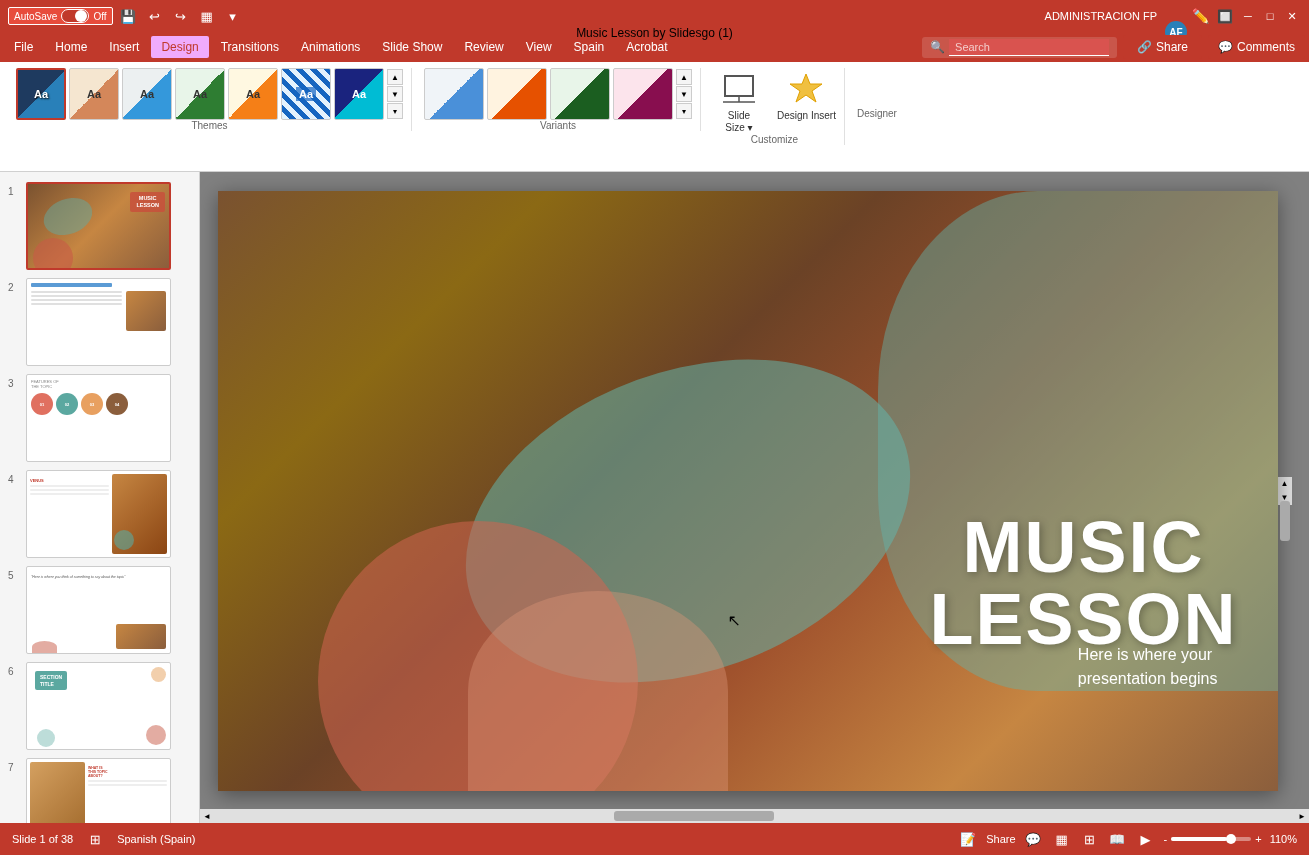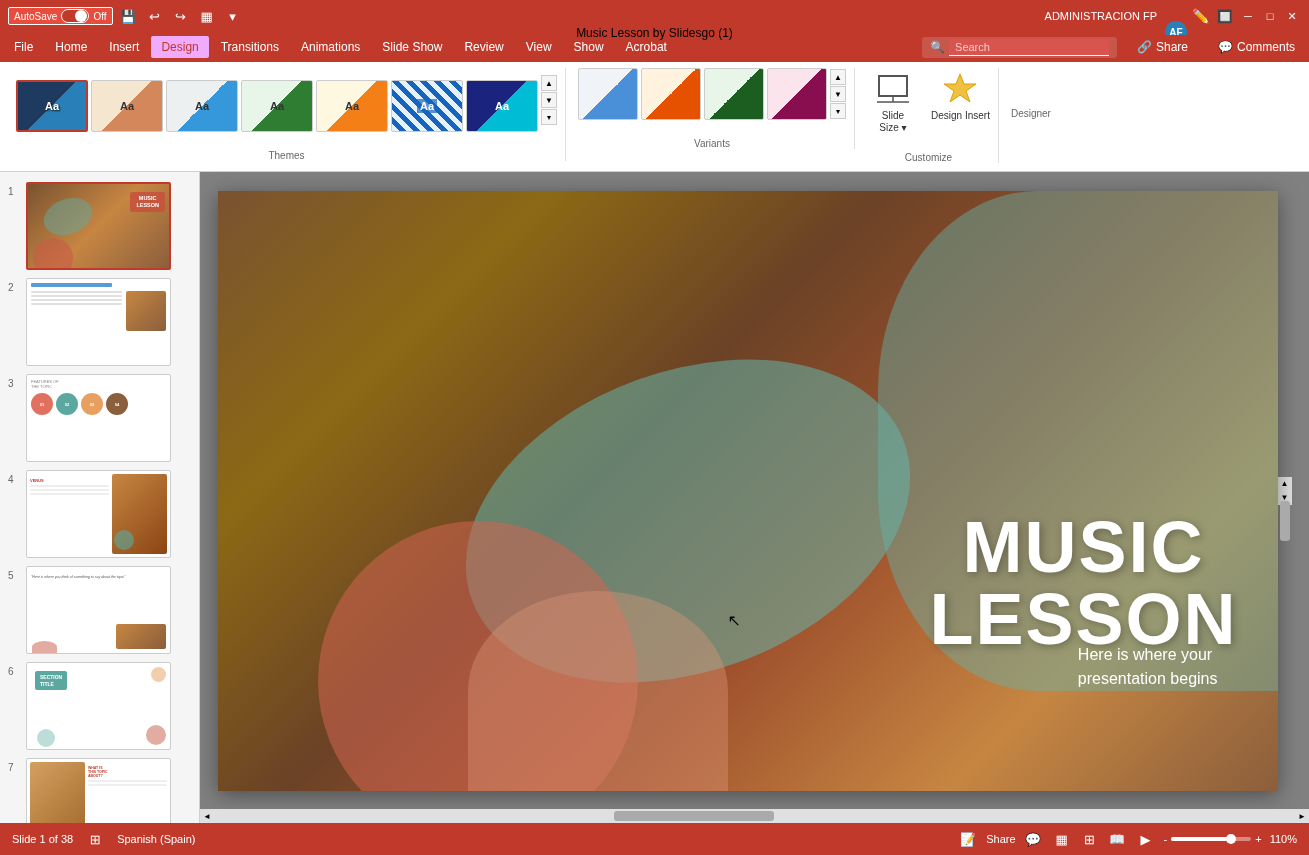--- a/index.html
+++ b/index.html
@@ -65,40 +65,39 @@
       flex-direction: column;
       align-items: center;
       border-right: 1px solid #e0e0e0;
       padding: 0 8px;
       min-width: fit-content;
     }
     .ribbon-section:last-child { border-right: none; }
     .ribbon-section-label {
       font-size: 10px;
       color: #666;
-      margin-top: 18px;
+      margin-top: 0;
       text-align: center;
     }
     .theme-gallery {
       display: flex;
       gap: 3px;
       align-items: center;
     }
     .theme-thumb {
-      width: 72px;
+      width: 50px;
       height: 52px;
       border: 1px solid #ccc;
       cursor: pointer;
       display: flex;
       align-items: center;
       justify-content: center;
       font-size: 9px;
       overflow: hidden;
       border-radius: 2px;
-      margin-top: 12px;
     }
     .theme-thumb.selected { border: 2px solid #c0392b; }
     .gallery-arrows { display: flex; flex-direction: column; gap: 1px; }
     .gallery-arrow { width: 16px; height: 16px; background: #f5f5f5; border: 1px solid #ccc; display: flex; align-items: center; justify-content: center; font-size: 8px; cursor: pointer; }
     .ribbon-variants { display: flex; gap: 3px; align-items: center; }
     .variant-thumb { width: 60px; height: 52px; border: 1px solid #ccc; cursor: pointer; border-radius: 2px; display: flex; align-items: center; justify-content: center; font-size: 8px; }
     .ribbon-customize { display: flex; gap: 12px; align-items: flex-start; }
     .ribbon-btn-group { display: flex; flex-direction: column; align-items: center; gap: 2px; cursor: pointer; min-width: 52px; }
     .ribbon-btn-icon { width: 40px; height: 40px; display: flex; align-items: center; justify-content: center; font-size: 24px; }
     .ribbon-btn-label { font-size: 10px; color: #333; text-align: center; line-height: 1.2; }
@@ -291,21 +290,21 @@
 <div class="menubar">
   <div class="menu-item">File</div>
   <div class="menu-item">Home</div>
   <div class="menu-item">Insert</div>
   <div class="menu-item active">Design</div>
   <div class="menu-item">Transitions</div>
   <div class="menu-item">Animations</div>
   <div class="menu-item">Slide Show</div>
   <div class="menu-item">Review</div>
   <div class="menu-item">View</div>
-  <div class="menu-item">Show</div>
+  <div class="menu-item">Spain</div>
   <div class="menu-item">Acrobat</div>
   <div style="margin-left:auto; display:flex; align-items:center; gap:6px;">
     <div style="display:flex; align-items:center; background: rgba(255,255,255,0.15); border-radius:3px; padding:2px 8px; gap:4px;">
       <span>🔍</span>
       <input class="search-bar" type="text" placeholder="Search" style="">
     </div>
     <button class="share-btn">
       <span>🔗</span>
       <span>Share</span>
     </button>

